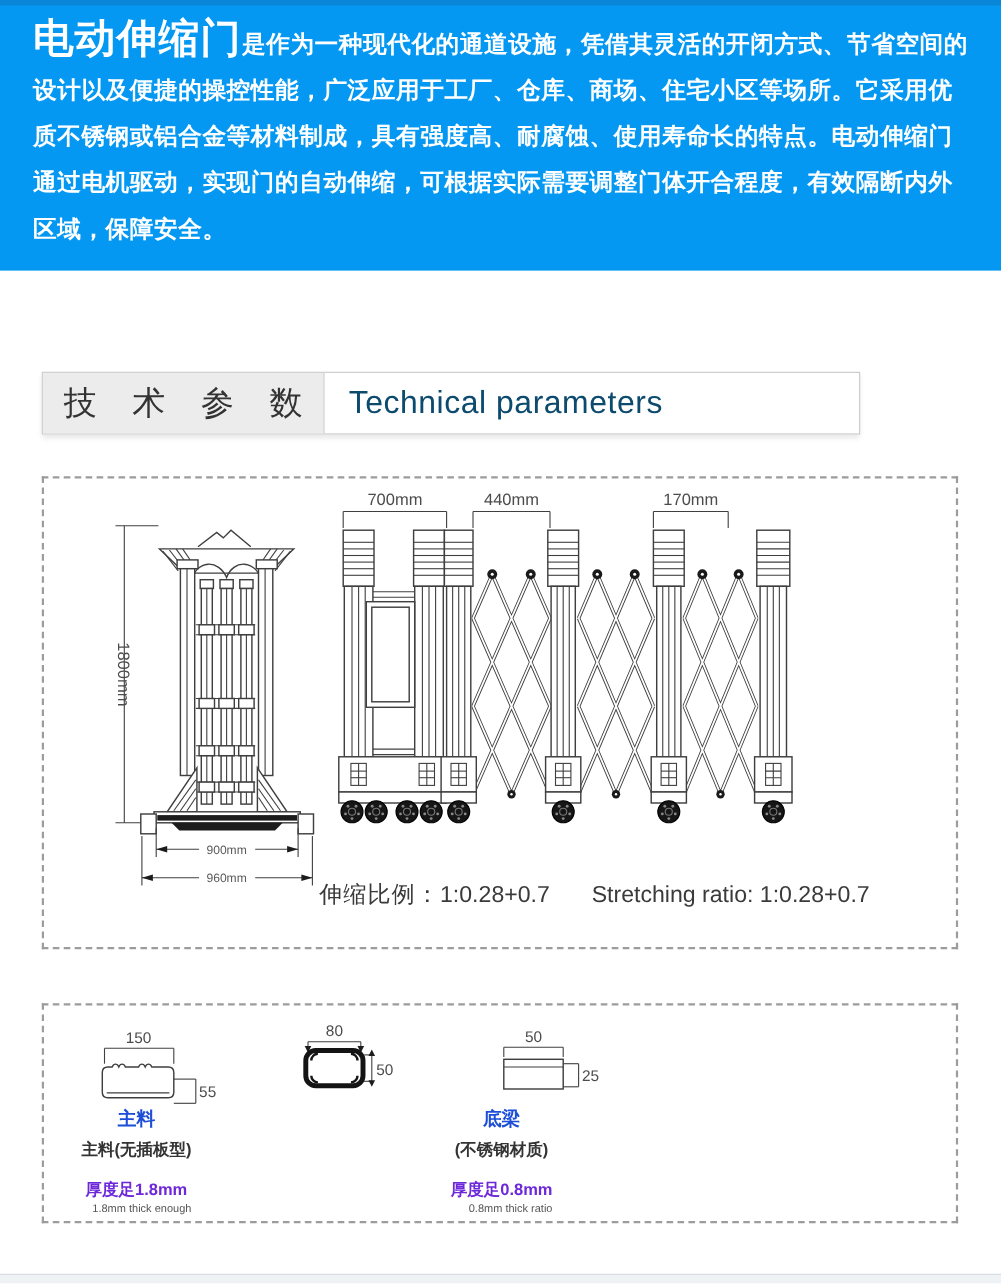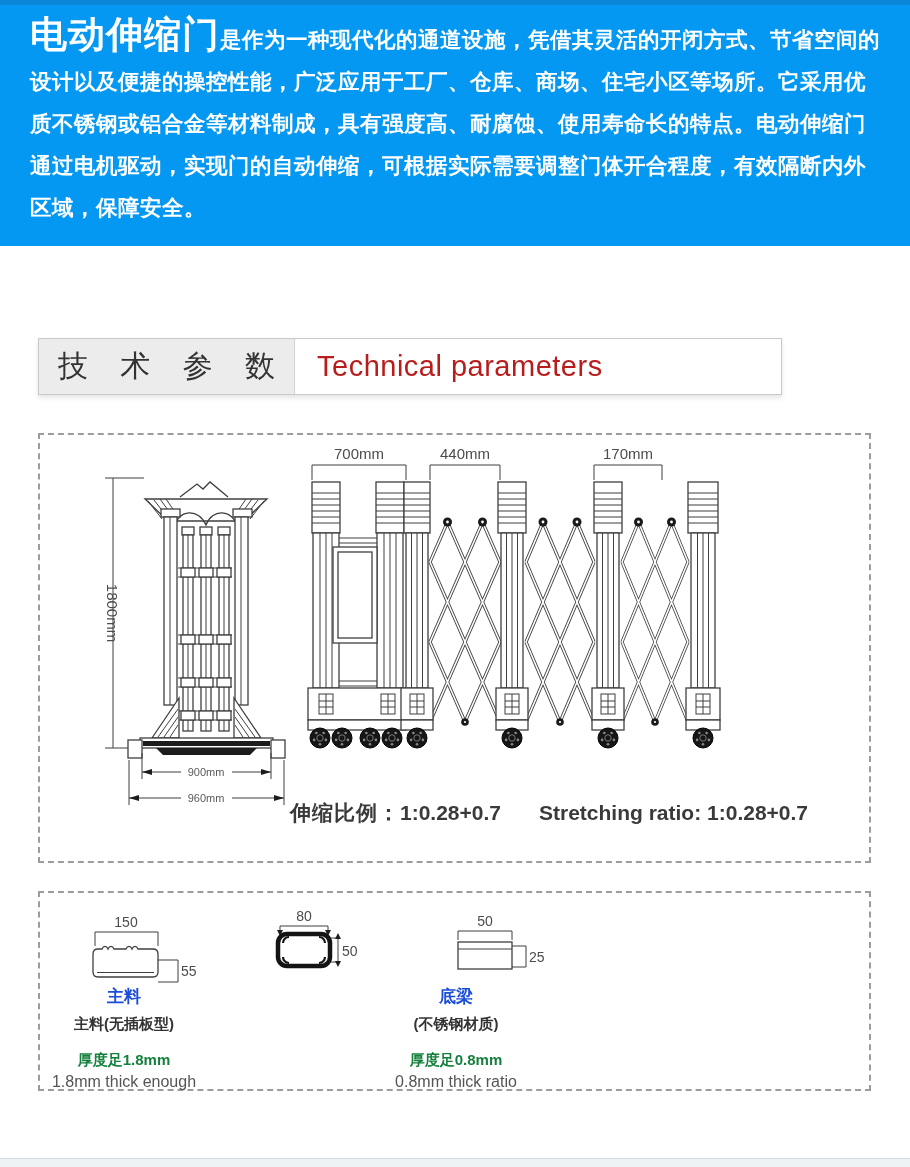--- a/index.html
+++ b/index.html
@@ -10,50 +10,50 @@
          box-sizing:border-box;padding:14px 26px 0 30px;overflow:hidden;}
   .intro-edge{position:absolute;left:0;top:0;width:910px;height:5px;background:#0a86d9;}
   .intro-text{color:#fff;font-weight:bold;font-size:21.5px;line-height:42px;letter-spacing:0.5px;}
   .intro-title{font-size:37px;font-weight:bold;letter-spacing:1px;margin-top:35px;}
   
   .secbar{position:absolute;left:38px;top:338px;width:744px;height:57px;box-sizing:border-box;
           border:1px solid #c9c9c9;background:#fff;display:flex;box-shadow:0 3px 5px rgba(0,0,0,.10);}
   .secbar-zh{width:256px;background:#ececec;border-right:1px solid #d2d2d2;display:flex;
              align-items:center;justify-content:center;font-size:30px;color:#333;
              letter-spacing:12px;font-weight:500;white-space:nowrap;padding-left:12px;box-sizing:border-box;}
-  .secbar-en{flex:1;display:flex;align-items:center;font-size:29px;color:#b91c1c;
+  .secbar-en{flex:1;display:flex;align-items:center;font-size:29px;color:#0c4a6e;
              padding-left:22px;letter-spacing:0.5px;}
   
   .dashbox{position:absolute;box-sizing:border-box;border:2px dashed #9c9c9c;background:#fff;}
   .box1{left:38px;top:433px;width:833px;height:430px;}
-  .box2{left:38px;top:891px;width:833px;height:200px;}
+  .box2{left:38px;top:912px;width:833px;height:200px;}
   .box1 svg,.box2 svg{position:absolute;left:0;top:0;}
   
   .ln{fill:none;stroke:#3f3f3f;stroke-width:1.3;}
   .lnf{fill:#fff;stroke:#3f3f3f;stroke-width:1.3;}
   .thin{stroke-width:1;}
   .dark{fill:#1c1c1c;stroke:none;}
   .lat-o{stroke:#3f3f3f;stroke-width:3.2;fill:none;}
   .lat-i{stroke:#fff;stroke-width:1.6;fill:none;}
   .thick{fill:none;stroke:#141414;stroke-width:4.5;}
   .hook{fill:none;stroke:#141414;stroke-width:2.2;}
   text{font-family:"Liberation Sans","DejaVu Sans",sans-serif;}
   .dimtext{font-size:15px;fill:#4c4c4c;}
   .dimsmall{font-size:11px;fill:#5a5a5a;}
   .pdim{font-size:14px;fill:#4c4c4c;}
   
-  .ratio{position:absolute;left:250px;top:364px;font-size:21px;color:#3a3a3a;white-space:nowrap;font-weight:bold;}
+  .ratio{position:absolute;left:250px;top:364px;font-size:21px;color:#3a3a3a;white-space:nowrap;}
   .ratio .en{margin-left:38px;}
   .ratio .zh{letter-spacing:1px;}
   
   .pcol{position:absolute;text-align:center;transform:translateX(-50%);white-space:nowrap;}
   .pname{font-size:17px;font-weight:bold;color:#1d4ed8;margin-bottom:7px;}
   .psub{font-size:15px;font-weight:bold;color:#333;margin-bottom:17px;min-height:18px;}
-  .pzh{font-size:15px;font-weight:bold;color:#15803d;margin-bottom:3px;}
-  .pen{font-size:16px;color:#555;}
+  .pzh{font-size:15px;font-weight:bold;color:#6d28d9;margin-bottom:3px;}
+  .pen{font-size:10px;color:#555;text-align:right;}
   
   .footstrip{position:absolute;left:0;bottom:0;width:910px;height:8px;background:#eef2f5;
              border-top:1px solid #d5dce2;}
 </style>
 </head>
 <body>
 
 <div class="page">
 
   <div class="intro">

